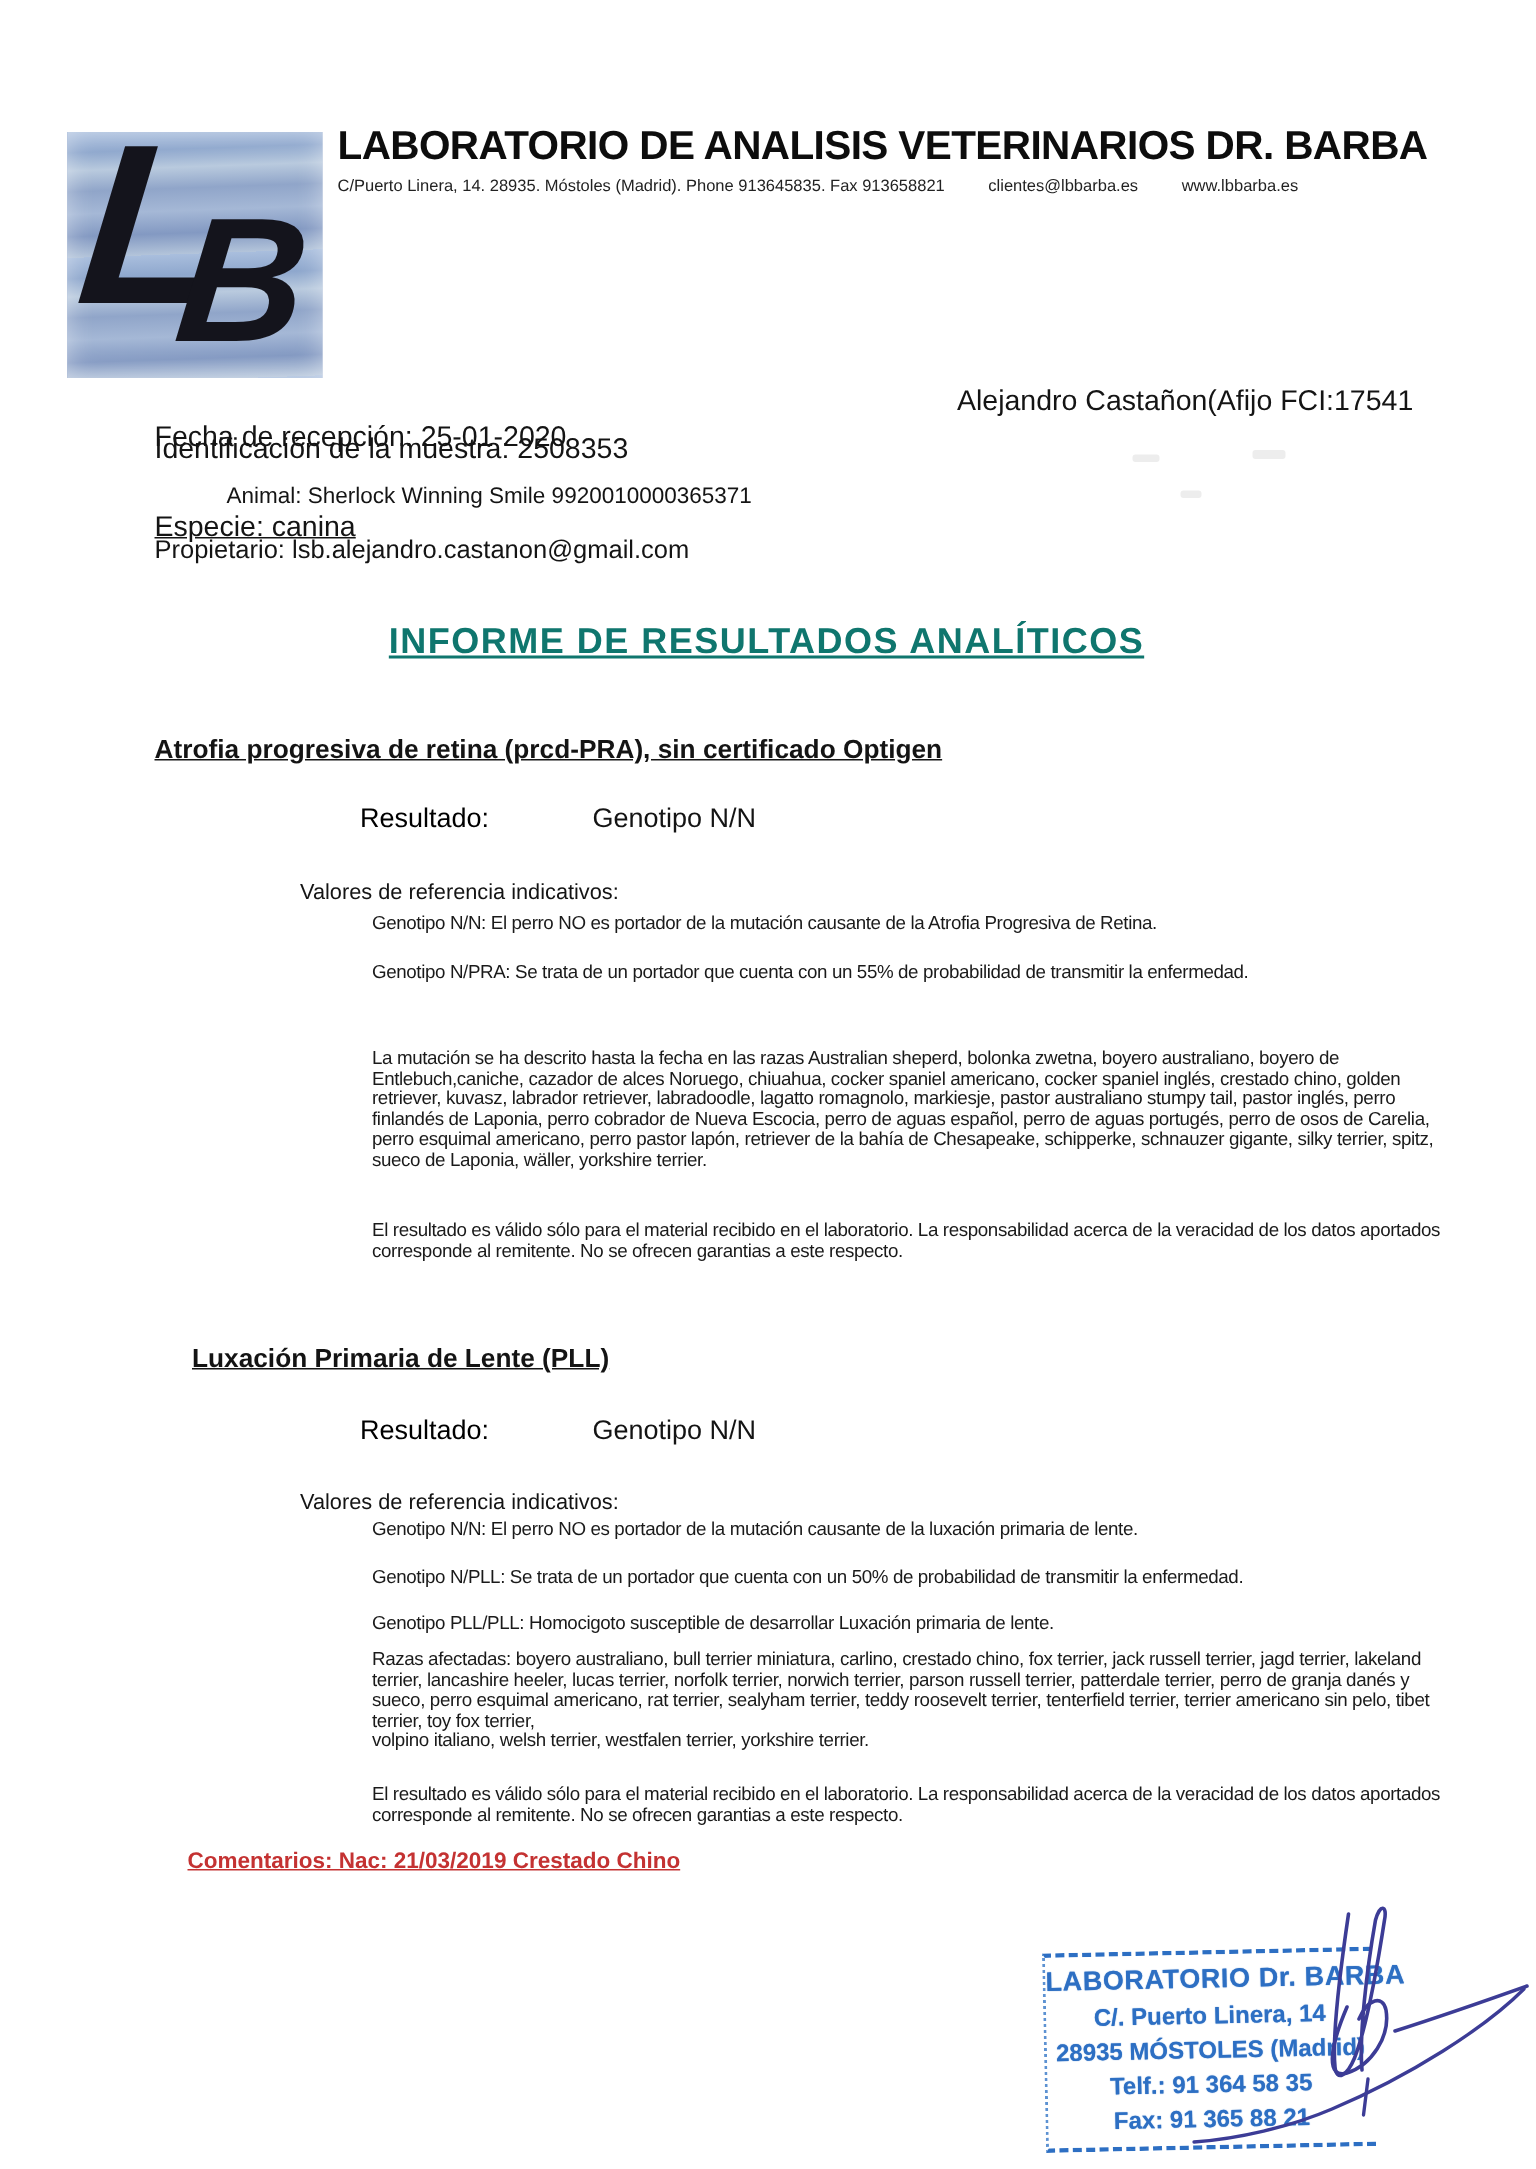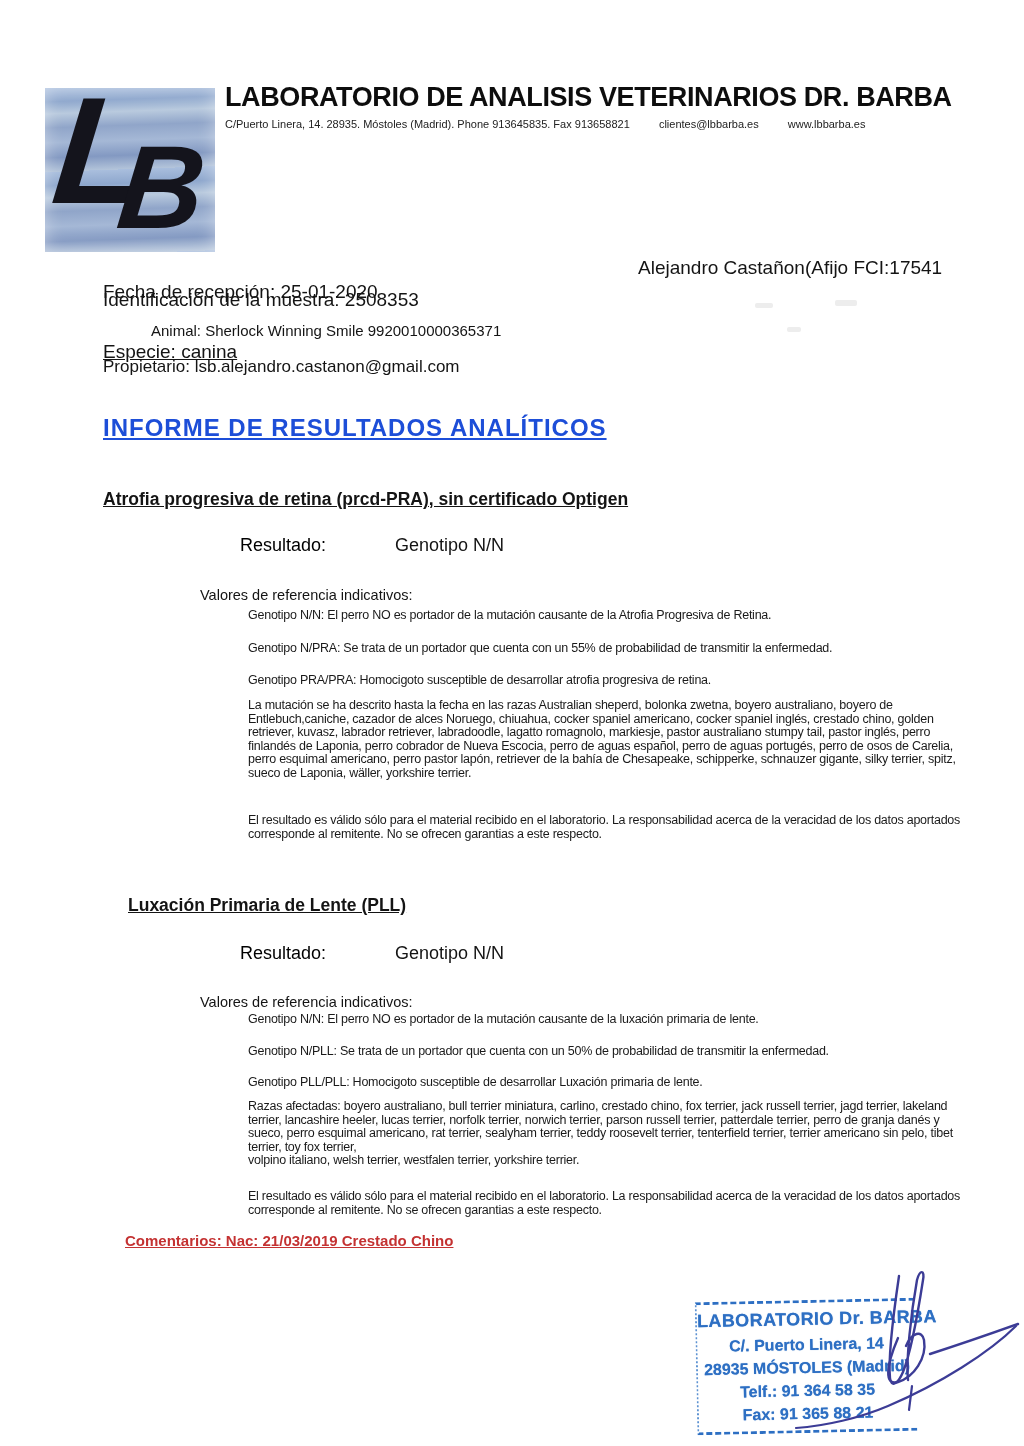--- a/index.html
+++ b/index.html
@@ -46,22 +46,22 @@
 
   
   .artifact{position:absolute;background:#ededed;border-radius:2px;}
   .a1{left:755px;top:303px;width:18px;height:5px;}
   .a2{left:835px;top:300px;width:22px;height:6px;}
   .a3{left:787px;top:327px;width:14px;height:5px;}
 
   
   .report-title{
     position:absolute;left:103px;top:414px;width:816px;margin:0;
-    text-align:left;font-size:24px;font-weight:bold;letter-spacing:1px;
-    text-decoration:underline;color:#1d4ed8;
+    text-align:center;font-size:24px;font-weight:bold;letter-spacing:1px;
+    text-decoration:underline;color:#0f766e;
   }
 
   
   .sec-heading{
     position:absolute;margin:0;font-size:17.5px;font-weight:bold;
     text-decoration:underline;color:#141414;white-space:nowrap;
   }
   .s1-heading{left:103px;top:489px;}
   .s2-heading{left:128px;top:895px;}
 
@@ -138,21 +138,20 @@
   <div class="artifact a3"></div>
 
   <h2 class="report-title">INFORME DE RESULTADOS ANALÍTICOS</h2>
 
   <h3 class="sec-heading s1-heading">Atrofia progresiva de retina (prcd-PRA), sin certificado Optigen</h3>
   <div class="result-label s1-result">Resultado:</div>
   <div class="result-value s1-result">Genotipo N/N</div>
   <div class="ref-heading s1-refhead">Valores de referencia indicativos:</div>
   <div class="ref-item s1-ref1">Genotipo N/N: El perro NO es portador de la mutación causante de la Atrofia Progresiva de Retina.</div>
   <div class="ref-item s1-ref2">Genotipo N/PRA: Se trata de un portador que cuenta con un 55% de probabilidad de transmitir la enfermedad.</div>
-  <div class="ref-item s1-ref3">Genotipo PRA/PRA: Homocigoto susceptible de desarrollar atrofia progresiva de retina.</div>
   <div class="body-par s1-breeds">La mutación se ha descrito hasta la fecha en las razas Australian sheperd, bolonka zwetna, boyero australiano, boyero de Entlebuch,caniche, cazador de alces Noruego, chiuahua, cocker spaniel americano, cocker spaniel inglés, crestado chino, golden retriever, kuvasz, labrador retriever, labradoodle, lagatto romagnolo, markiesje, pastor australiano stumpy tail, pastor inglés, perro finlandés de Laponia, perro cobrador de Nueva Escocia, perro de aguas español, perro de aguas portugés, perro de osos de Carelia, perro esquimal americano, perro pastor lapón, retriever de la bahía de Chesapeake, schipperke, schnauzer gigante, silky terrier, spitz, sueco de Laponia, wäller, yorkshire terrier.</div>
   <div class="body-par s1-disc">El resultado es válido sólo para el material recibido en el laboratorio. La responsabilidad acerca de la veracidad de los datos aportados corresponde al remitente. No se ofrecen garantias a este respecto.</div>
 
   <h3 class="sec-heading s2-heading">Luxación Primaria de Lente (PLL)</h3>
   <div class="result-label s2-result">Resultado:</div>
   <div class="result-value s2-result">Genotipo N/N</div>
   <div class="ref-heading s2-refhead">Valores de referencia indicativos:</div>
   <div class="ref-item s2-ref1">Genotipo N/N: El perro NO es portador de la mutación causante de la luxación primaria de lente.</div>
   <div class="ref-item s2-ref2">Genotipo N/PLL: Se trata de un portador que cuenta con un 50% de probabilidad de transmitir la enfermedad.</div>
   <div class="ref-item s2-ref3">Genotipo PLL/PLL: Homocigoto susceptible de desarrollar Luxación primaria de lente.</div>

